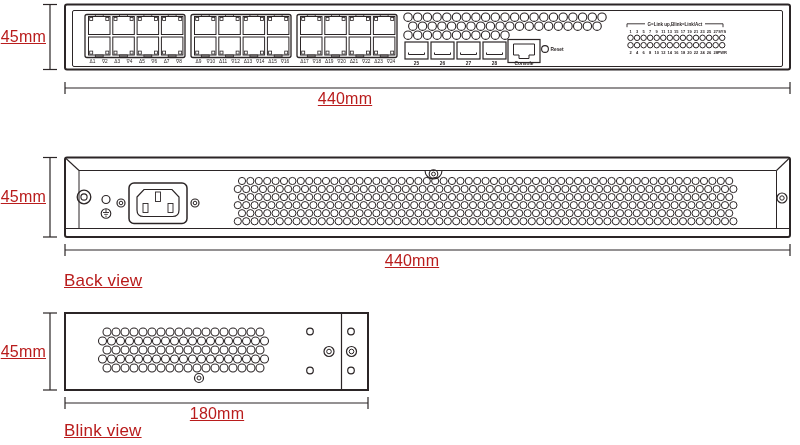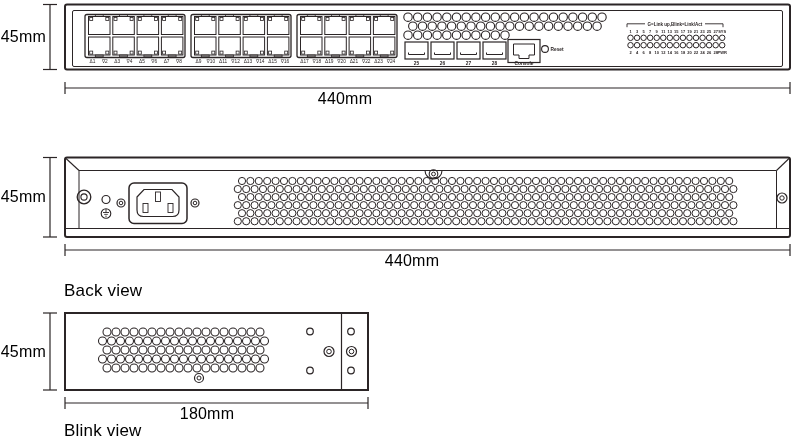--- a/index.html
+++ b/index.html
@@ -1,20 +1,20 @@
 <!DOCTYPE html>
 <html><head>
 <meta charset="utf-8">
 <style>
   html,body{margin:0;padding:0;background:#fff;}
   .canvas{position:relative;width:800px;height:445px;background:#ffffff;
           font-family:"Liberation Sans",sans-serif;overflow:hidden;}
   svg{position:absolute;left:0;top:0;}
   svg text{font-family:"Liberation Sans","DejaVu Sans",sans-serif;}
-  .lbl{position:absolute;color:#000000;white-space:nowrap;line-height:1.1;}
+  .lbl{position:absolute;color:#b91c1c;white-space:nowrap;line-height:1.1;text-decoration:underline;}
   .dim{font-size:16px;letter-spacing:.2px;}
   .title{font-size:17px;font-weight:500;letter-spacing:.2px;}
   .rt{width:46px;text-align:right;}
   .ctr{transform:translateX(-50%);}
 </style>
 </head>
 <body>
 
 <div class="canvas">
   <svg id="art" width="800" height="445" viewBox="0 0 800 445">
@@ -799,18 +799,18 @@
         <line x1="65" y1="397" x2="65" y2="409" stroke="#2b2526" stroke-width="1.2"></line>
         <line x1="368" y1="397" x2="368" y2="409" stroke="#2b2526" stroke-width="1.2"></line>
       </g>
   </svg>
 
   <div class="lbl dim rt" style="left:0;top:28px;">45mm</div>
   <div class="lbl dim ctr" style="left:345px;top:90px;">440mm</div>
 
   <div class="lbl dim rt" style="left:0;top:188px;">45mm</div>
   <div class="lbl dim ctr" style="left:412px;top:252px;">440mm</div>
-  <div class="lbl title" style="left:64px;top:282px;">Back view</div>
+  <div class="lbl title" style="left:64px;top:272px;">Back view</div>
 
   <div class="lbl dim rt" style="left:0;top:343px;">45mm</div>
-  <div class="lbl dim ctr" style="left:207px;top:405px;">180mm</div>
+  <div class="lbl dim ctr" style="left:217px;top:405px;">180mm</div>
   <div class="lbl title" style="left:64px;top:422px;">Blink view</div>
 </div>
 
 </body></html>

